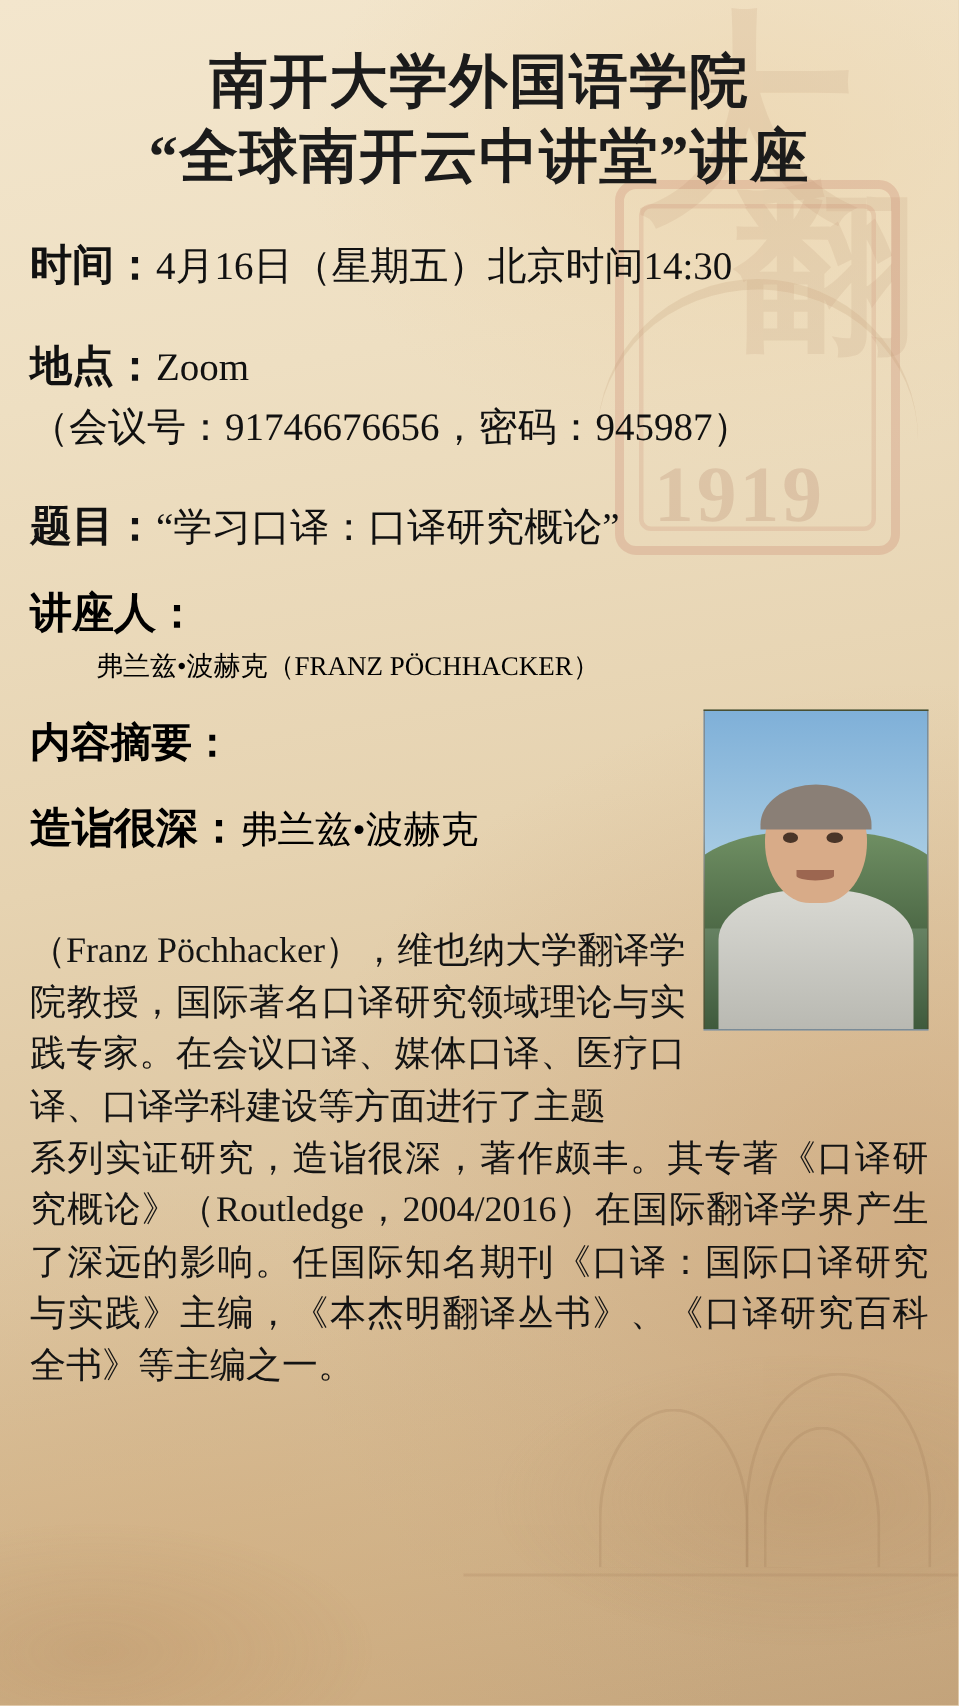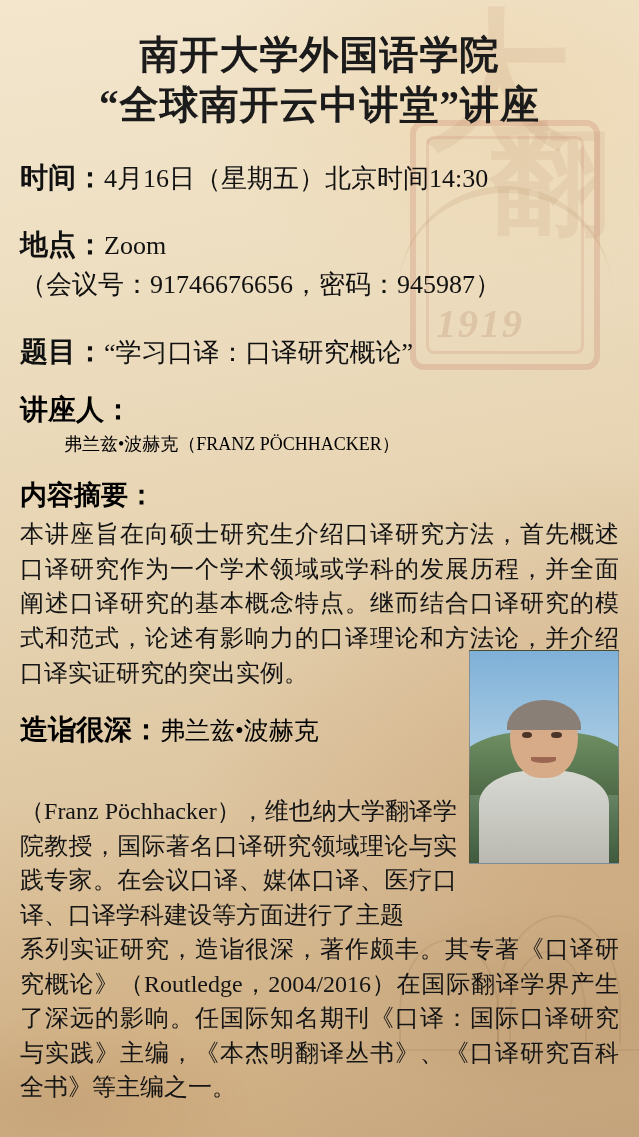--- a/index.html
+++ b/index.html
@@ -62,25 +62,24 @@
     content: "";
     position: absolute;
     left: 10px; top: 10px; right: 10px; bottom: 10px;
     border: 3px solid rgba(168, 54, 40, 0.22);
     border-radius: 8px;
   }
   .seal-year {
     position: absolute;
     left: 66px;
     top: 300px;
-    font-size: 40px;
+    font-size: 53px;
     letter-spacing: 2px;
     color: rgba(140, 70, 45, 0.30);
     font-family: "Liberation Serif", serif;
-    font-style: italic;
     font-weight: bold;
   }
   .seal-arc {
     position: absolute;
     left: 28px;
     top: 186px;
     width: 214px;
     height: 120px;
     border-top: 7px solid rgba(150, 95, 50, 0.22);
     border-radius: 110px 110px 0 0;
@@ -308,21 +307,20 @@
       </div>
     </div>
 
     <div class="speaker-block">
       <div class="speaker-label">讲座人：</div>
       <div class="speaker-name">弗兰兹•波赫克（FRANZ PÖCHHACKER）</div>
     </div>
 
     <div class="abstract-block">
       <div class="section-head">内容摘要：</div>
-      <div class="abstract-text">本讲座旨在向硕士研究生介绍口译研究方法，首先概述口译研究作为一个学术领域或学科的发展历程，并全面阐述口译研究的基本概念特点。继而结合口译研究的模式和范式，论述有影响力的口译理论和方法论，并介绍口译实证研究的突出实例。</div>
     </div>
 
     <div class="bio-block">
 
       <div class="portrait">
         <div class="sky"></div>
         <div class="hill"></div>
         <div class="body"></div>
         <div class="head"></div>
         <div class="hair"></div>

